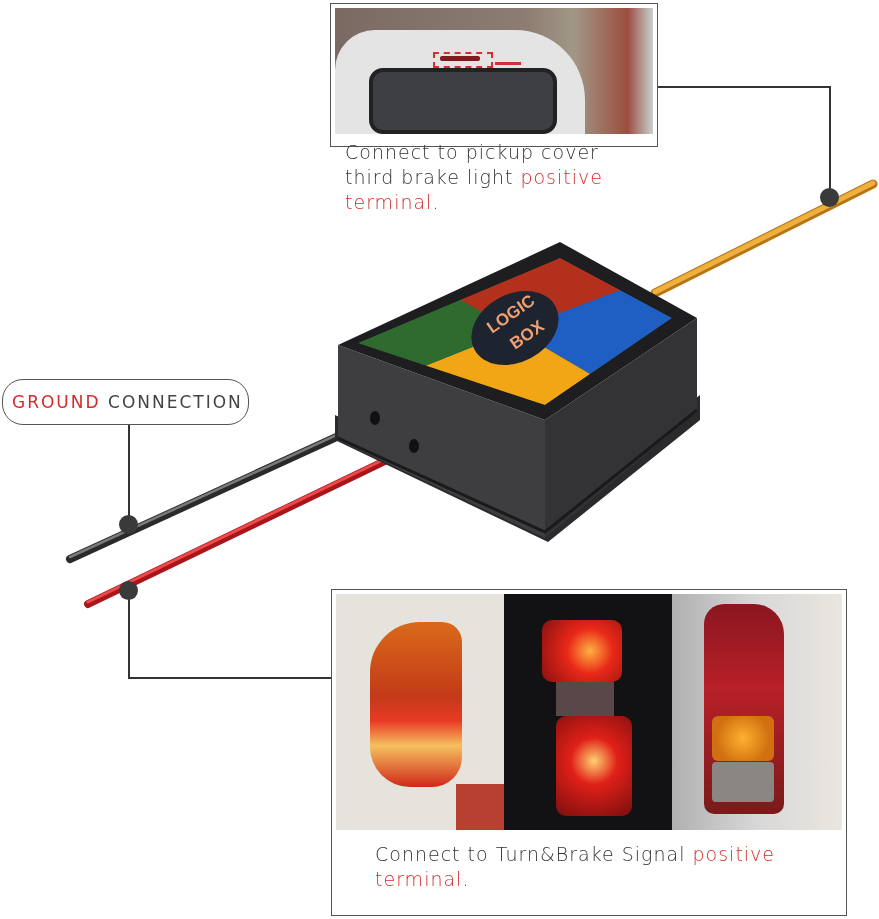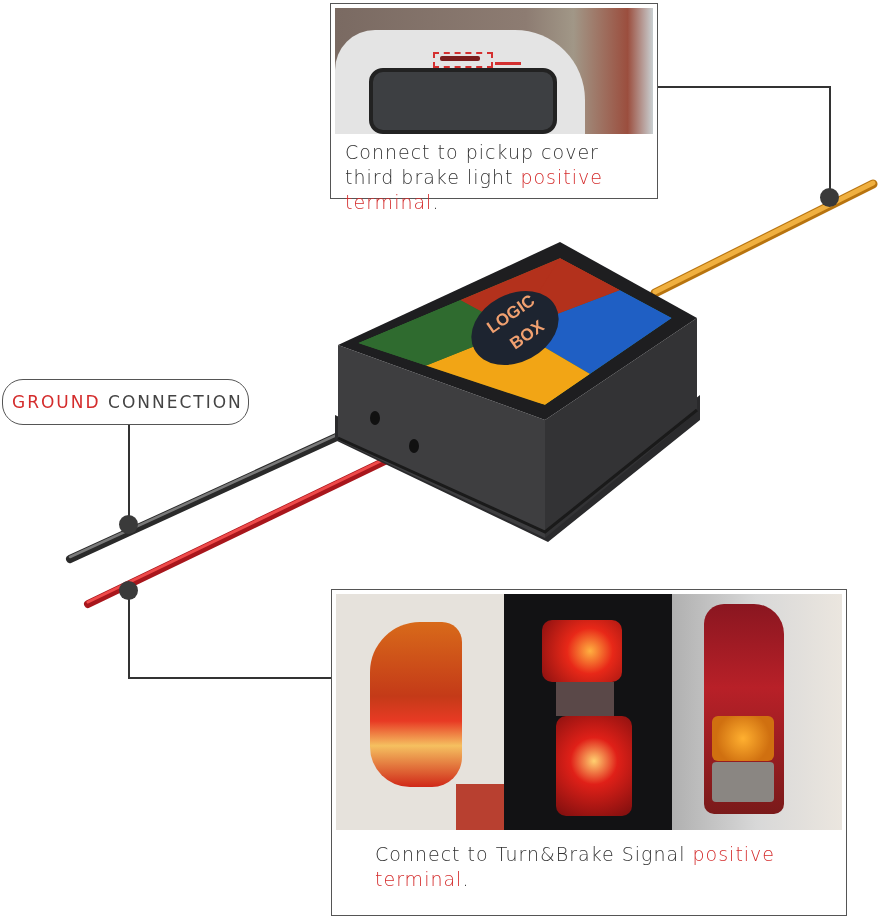--- a/index.html
+++ b/index.html
@@ -72,21 +72,21 @@
 
     <ellipse cx="375" cy="418" rx="5" ry="7" fill="#111"></ellipse>
     <ellipse cx="414" cy="446" rx="5" ry="7" fill="#111"></ellipse>
   </g>
 </svg>
 
 <div class="dot" style="left:820px;top:188px;"></div>
 <div class="dot" style="left:119px;top:515px;"></div>
 <div class="dot" style="left:119px;top:581px;"></div>
 
-<div class="callout" style="left:330px;top:3px;width:328px;height:196px;">
+<div class="callout" style="left:330px;top:3px;width:328px;height:144px;">
   <div style="position:absolute;left:4px;top:4px;width:318px;height:126px;background:linear-gradient(90deg,#7a6a62 0%,#8d7c72 60%,#a19787 75%,#9b4e3e 92%,#c9d0d2 100%);overflow:hidden;">
     <div style="position:absolute;left:0;top:22px;width:250px;height:120px;background:#e4e4e4;border-radius:40px 70px 0 0;"></div>
     <div style="position:absolute;left:34px;top:60px;width:180px;height:58px;background:#3d3f42;border:4px solid #222;border-radius:14px;"></div>
     <div style="position:absolute;left:98px;top:44px;width:56px;height:12px;border:2px dashed #d43030;"></div>
     <div style="position:absolute;left:105px;top:48px;width:40px;height:5px;background:#7a1e1e;border-radius:2px;"></div>
     <div style="position:absolute;left:160px;top:54px;width:26px;height:3px;background:#d43030;"></div>
   </div>
   <div class="caption" style="position:absolute;left:14px;top:136px;width:305px;">
     <span>Connect to pickup cover third brake light </span><span class="red">positive terminal</span><span>.</span>
   </div>

